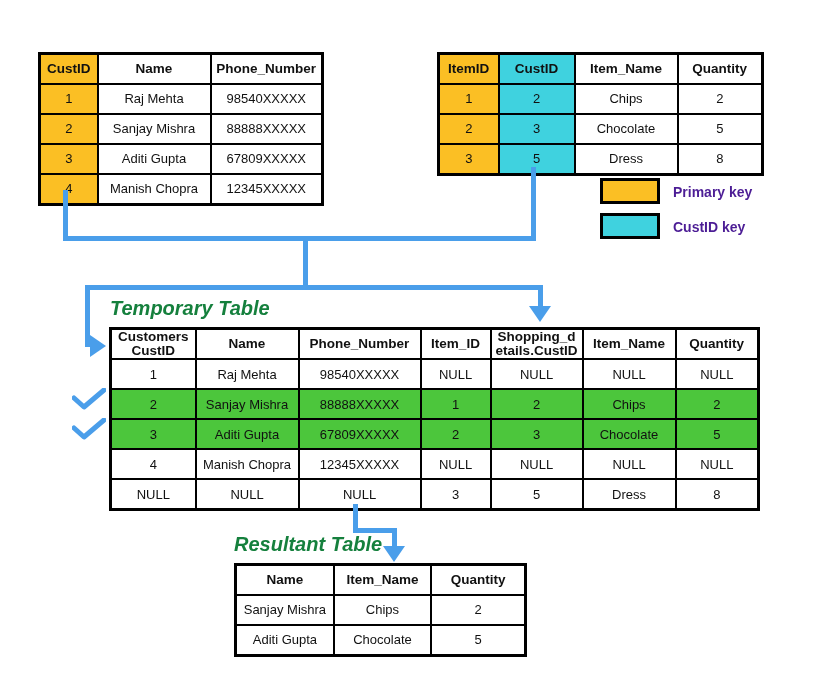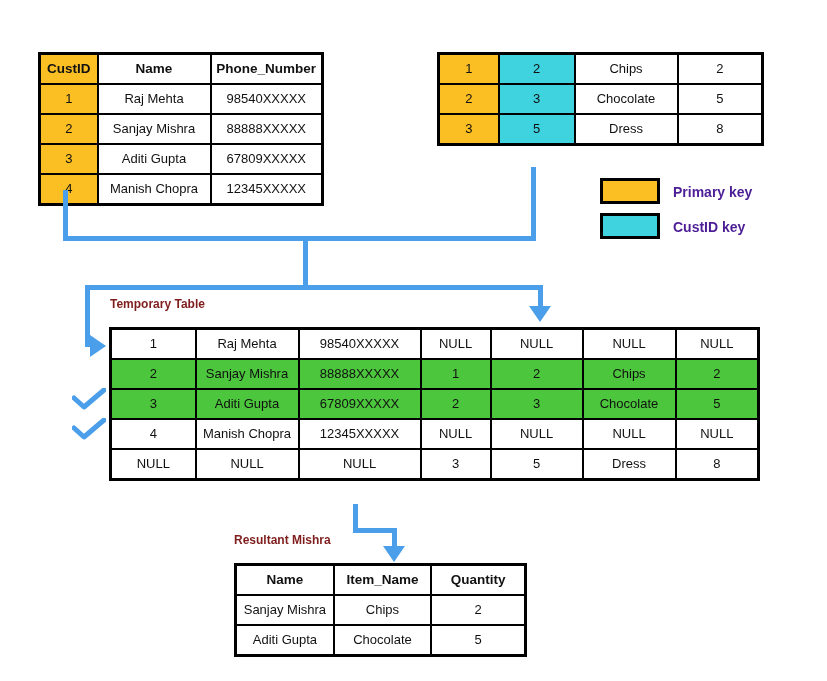--- a/index.html
+++ b/index.html
@@ -26,23 +26,24 @@
     position: absolute;
     font-weight: bold;
     font-size: 17px;
     color: #000000;
     white-space: nowrap;
     letter-spacing: -0.2px;
   }
   .subtitle {
     position: absolute;
     font-weight: bold;
-    font-size: 12px;
-    color: #7f1d1d;
+    font-size: 20px;
+    color: #15803d;
     white-space: nowrap;
+    font-style: italic;
   }
 
   
   .tbl {
     position: absolute;
     border-collapse: collapse;
     border: 3px solid #000000;
     background: #ffffff;
     table-layout: fixed;
   }
@@ -154,20 +155,26 @@
 
 
   <table class="tbl" id="tbl-shopping" style="left:437px; top:52px; width:324px;">
     <colgroup>
       <col style="width:60px">
       <col style="width:76px">
       <col style="width:103px">
       <col style="width:85px">
     </colgroup>
     <tbody>
+        <tr>
+          <td class="hd pk">ItemID</td>
+          <td class="hd fk">CustID</td>
+          <td class="hd">Item_Name</td>
+          <td class="hd">Quantity</td>
+        </tr>
         <tr>
           <td class="pk">1</td>
           <td class="fk">2</td>
           <td>Chips</td>
           <td>2</td>
         </tr>
         <tr>
           <td class="pk">2</td>
           <td class="fk">3</td>
           <td>Chocolate</td>
@@ -211,20 +218,29 @@
       <col style="width:85px">
       <col style="width:103px">
       <col style="width:122px">
       <col style="width:70px">
       <col style="width:92px">
       <col style="width:93px">
       <col style="width:83px">
     </colgroup>
     <tbody>
         <tr>
+          <td class="hd">Customers<br>CustID</td>
+          <td class="hd">Name</td>
+          <td class="hd">Phone_Number</td>
+          <td class="hd">Item_ID</td>
+          <td class="hd">Shopping_d<br>etails.CustID</td>
+          <td class="hd">Item_Name</td>
+          <td class="hd">Quantity</td>
+        </tr>
+        <tr>
           <td>1</td>
           <td>Raj Mehta</td>
           <td>98540XXXXX</td>
           <td>NULL</td>
           <td>NULL</td>
           <td>NULL</td>
           <td>NULL</td>
         </tr>
         <tr>
           <td class="grn">2</td>
@@ -274,21 +290,21 @@
     <svg viewBox="0 0 34 22" width="34" height="22">
       <path d="M2 10 L12 19 L32 2" fill="none" stroke="#4A9EEA" stroke-width="5" stroke-linecap="round" stroke-linejoin="round"></path>
     </svg>
   </div>
 
   <div class="conn conn-v" style="left:353px; top:504px; height:29px;"></div>
   <div class="conn conn-h" style="left:353px; top:528px; width:44px;"></div>
   <div class="conn conn-v" style="left:392px; top:528px; height:22px;"></div>
   <div class="arrow-down" style="left:383px; top:546px;"></div>
 
-  <div class="subtitle" style="left:234px; top:533px;">Resultant Mishra</div>
+  <div class="subtitle" style="left:234px; top:533px;">Resultant Table</div>
 
   <table class="tbl" id="tbl-result" style="left:234px; top:563px; width:293px;">
     <colgroup>
       <col style="width:98px">
       <col style="width:97px">
       <col style="width:94px">
     </colgroup>
     <tbody>
         <tr>
           <td class="hd">Name</td>

